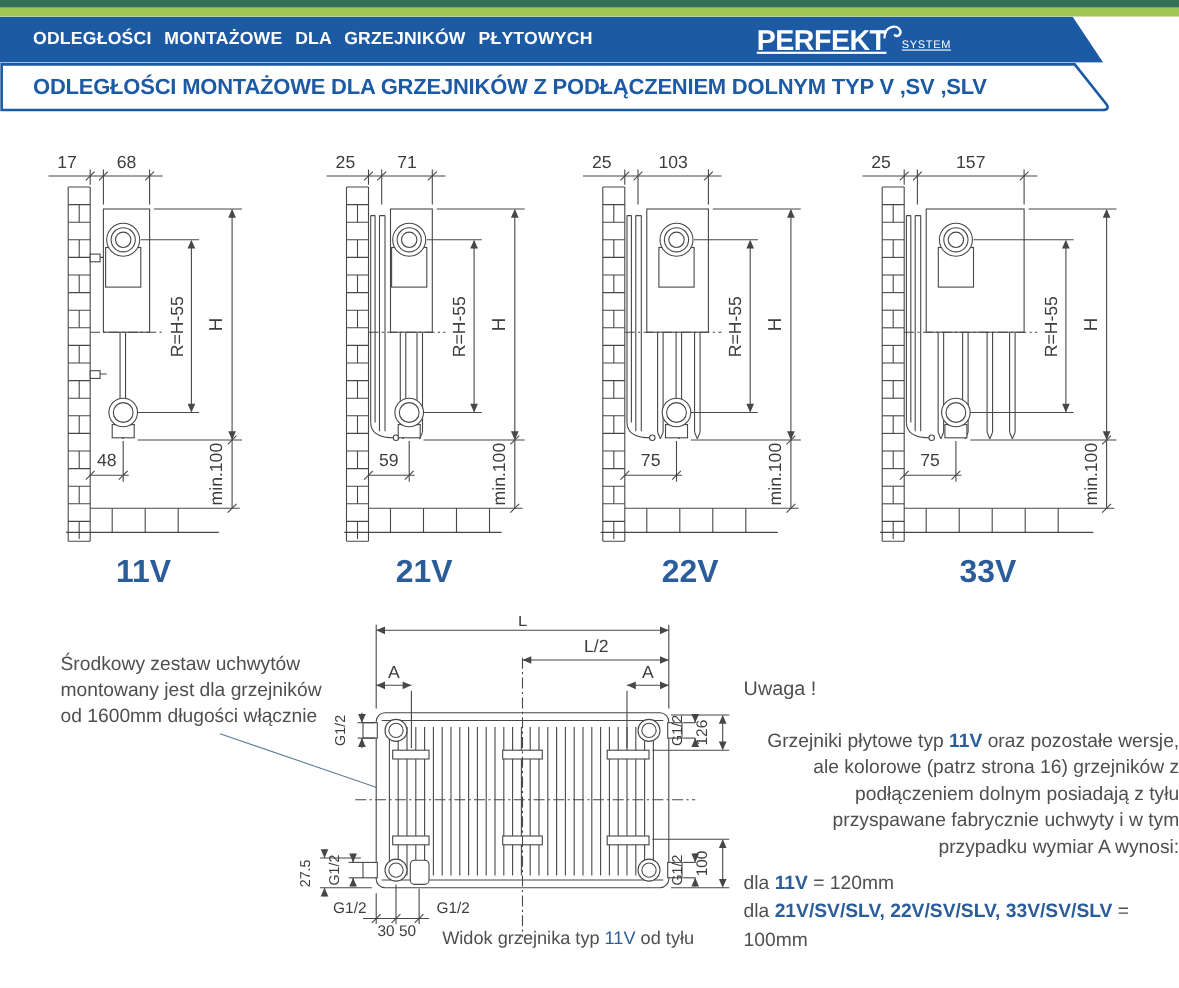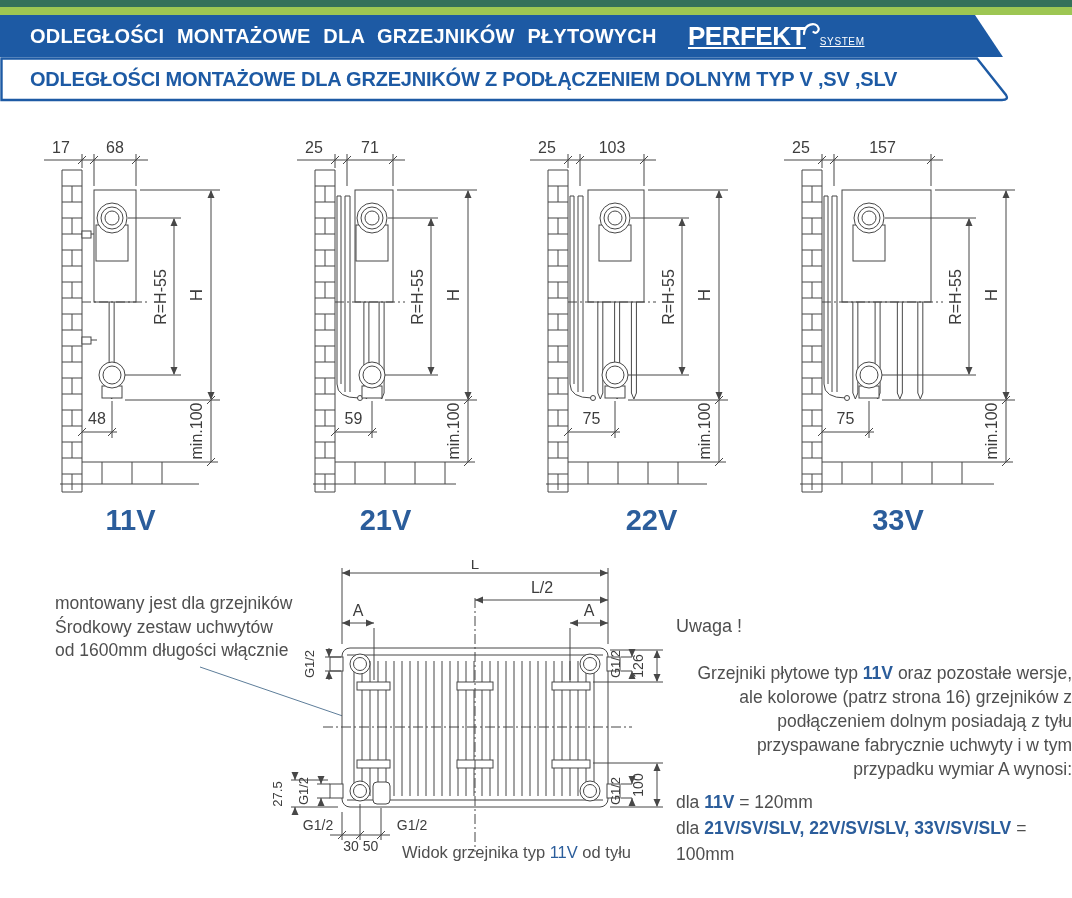--- a/index.html
+++ b/index.html
@@ -3,21 +3,21 @@
 <meta charset="utf-8">
 <style>
   html,body{margin:0;padding:0;background:#fff;}
   .page{position:relative;width:1072px;height:898px;background:#fff;overflow:hidden;
         font-family:"Liberation Sans",sans-serif;outline:1px solid #e0e0e0;}
   .stripe-teal{position:absolute;left:0;top:0;width:1072px;height:7px;background:#35705a;}
   .stripe-green{position:absolute;left:0;top:7px;width:1072px;height:8px;background:#9dc653;}
   .banner-blue{position:absolute;left:0;top:15px;width:1004px;height:42px;background:#1d5aa4;
                clip-path:polygon(0 0,975px 0,1003px 42px,0 42px);}
   .banner-title{position:absolute;left:30px;top:0;line-height:42px;color:#fff;
-                font-size:20px;font-weight:700;word-spacing:7px;letter-spacing:.2px;white-space:nowrap;}
+                font-size:16px;font-weight:700;word-spacing:7px;letter-spacing:.2px;white-space:nowrap;}
   .logo{position:absolute;left:688px;top:0;height:42px;display:flex;align-items:center;color:#fff;text-decoration:underline;}
   .logo-main{font-size:26px;font-weight:700;letter-spacing:-.5px;}
   .logo-swoosh{margin-left:-3px;margin-top:-16px;}
   .logo-sub{font-size:10px;font-weight:400;letter-spacing:.6px;align-self:center;margin-top:10px;margin-left:-1px;}
   .banner2-svg{position:absolute;left:0;top:57px;}
   .banner2-title{position:absolute;left:30px;top:59px;line-height:40px;color:#1d5aa4;
                  font-size:20px;font-weight:700;letter-spacing:-.2px;white-space:nowrap;}
   .sideview{position:absolute;top:132px;}
   .type-label{position:absolute;top:504px;text-align:center;color:#2b5d9b;
               font-size:29px;font-weight:700;}
@@ -438,21 +438,21 @@
       <text x="227" y="299" fill="#3d3d3d" font-size="16" text-anchor="middle" font-family="&quot;Liberation Sans&quot;,sans-serif" transform="rotate(-90 227 299)">min.100</text>
       <line x1="99" y1="269" x2="99" y2="306" stroke="#474747" stroke-width="1"></line>
       <line x1="52" y1="300" x2="104" y2="300" stroke="#474747" stroke-width="1"></line>
       <line x1="48" y1="304" x2="56" y2="296" stroke="#474747" stroke-width="1"></line>
       <line x1="95" y1="304" x2="103" y2="296" stroke="#474747" stroke-width="1"></line>
       <text x="75.5" y="292" fill="#3d3d3d" font-size="16" text-anchor="middle" font-family="&quot;Liberation Sans&quot;,sans-serif">75</text>
     </svg>
 
   <div class="type-label" id="lbl0" style="left: 30px; width: 201px;">11V</div>
   <div class="type-label" id="lbl1" style="left: 283px; width: 205px;">21V</div>
-  <div class="type-label" id="lbl2" style="left: 540px; width: 223px;">22V</div>
+  <div class="type-label" id="lbl2" style="left: 516px; width: 223px;">22V</div>
   <div class="type-label" id="lbl3" style="left: 770px; width: 256px;">33V</div>
 
   <svg class="rearview" id="rear" width="500" height="330" viewBox="0 0 500 330">
       <line x1="20" y1="107" x2="285" y2="198" stroke="#5d7d99" stroke-width="1"></line>
       <rect x="162" y="88" width="266" height="159" fill="#fff" stroke="#474747" stroke-width="1" rx="8"></rect>
       <line x1="167" y1="95" x2="423" y2="95" stroke="#474747" stroke-width="1"></line>
       <line x1="167" y1="240" x2="423" y2="240" stroke="#474747" stroke-width="1"></line>
       <line x1="174" y1="101" x2="174" y2="236" stroke="#474747" stroke-width="1"></line>
       <line x1="182" y1="101" x2="182" y2="236" stroke="#474747" stroke-width="1"></line>
       <line x1="190" y1="101" x2="190" y2="236" stroke="#474747" stroke-width="1"></line>
@@ -580,22 +580,22 @@
       <line x1="176" y1="279" x2="184" y2="271" stroke="#474747" stroke-width="1"></line>
       <line x1="197" y1="279" x2="205" y2="271" stroke="#474747" stroke-width="1"></line>
       <text x="171" y="291" fill="#3d3d3d" font-size="14" text-anchor="middle" font-family="&quot;Liberation Sans&quot;,sans-serif">30</text>
       <text x="190.5" y="291" fill="#3d3d3d" font-size="14" text-anchor="middle" font-family="&quot;Liberation Sans&quot;,sans-serif">50</text>
       <text x="138" y="270" fill="#3d3d3d" font-size="14" text-anchor="middle" font-family="&quot;Liberation Sans&quot;,sans-serif">G1/2</text>
       <text x="232" y="270" fill="#3d3d3d" font-size="14" text-anchor="middle" font-family="&quot;Liberation Sans&quot;,sans-serif">G1/2</text>
       <text x="222" y="298" font-size="16.5" fill="#4f4f4f" font-family="&quot;Liberation Sans&quot;,sans-serif"><tspan>Widok grzejnika typ </tspan><tspan fill="#2b5d9b">11V</tspan><tspan> od tyłu</tspan></text>
     </svg>
 
   <div class="note-left">
+    <div>Środkowy zestaw uchwytów</div>
     <div>montowany jest dla grzejników</div>
-    <div>Środkowy zestaw uchwytów</div>
     <div>od 1600mm długości włącznie</div>
   </div>
 
   <div class="note-right">
     <div class="attn-title">Uwaga !</div>
     <div class="attn-par"><span>Grzejniki płytowe typ </span><span class="b">11V</span><span> oraz pozostałe wersje, ale kolorowe (patrz strona 16) grzejników z podłączeniem dolnym posiadają z tyłu przyspawane fabrycznie uchwyty i w tym przypadku wymiar A wynosi:</span></div>
     <div class="attn-rule"><span>dla </span><span class="b">11V</span><span> = 120mm</span></div>
     <div class="attn-rule"><span>dla </span><span class="b">21V/SV/SLV, 22V/SV/SLV, 33V/SV/SLV</span><span> = 100mm</span></div>
   </div>
 

